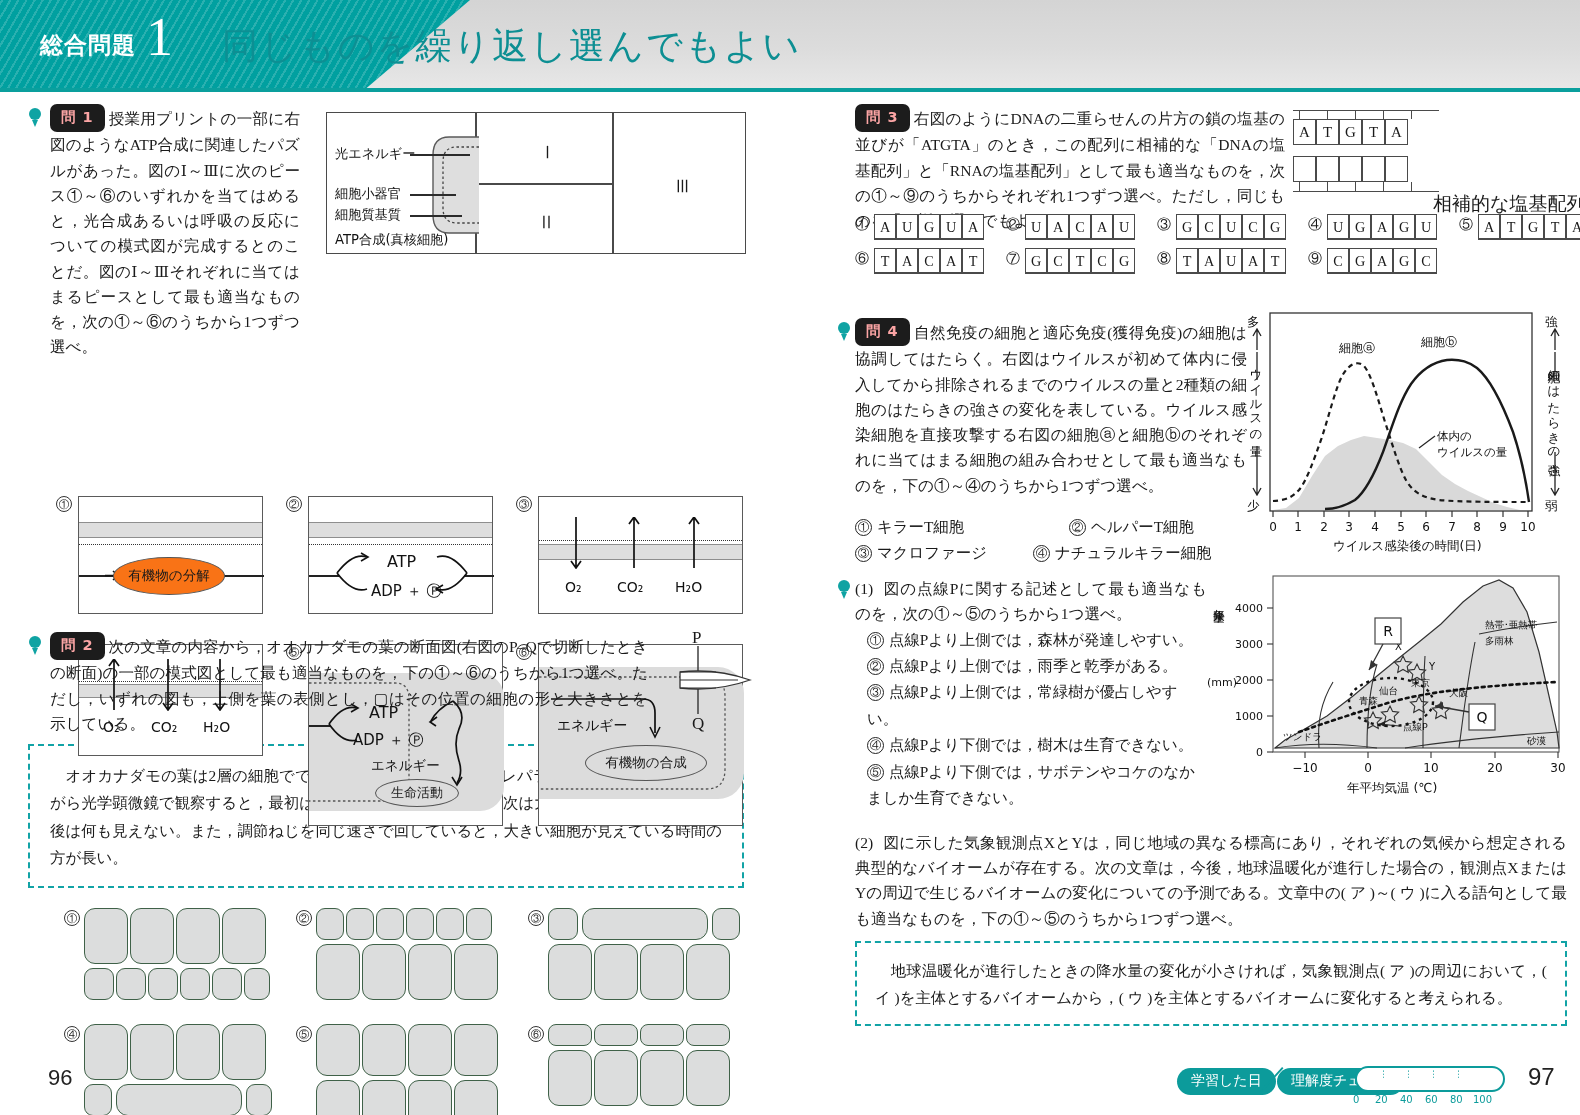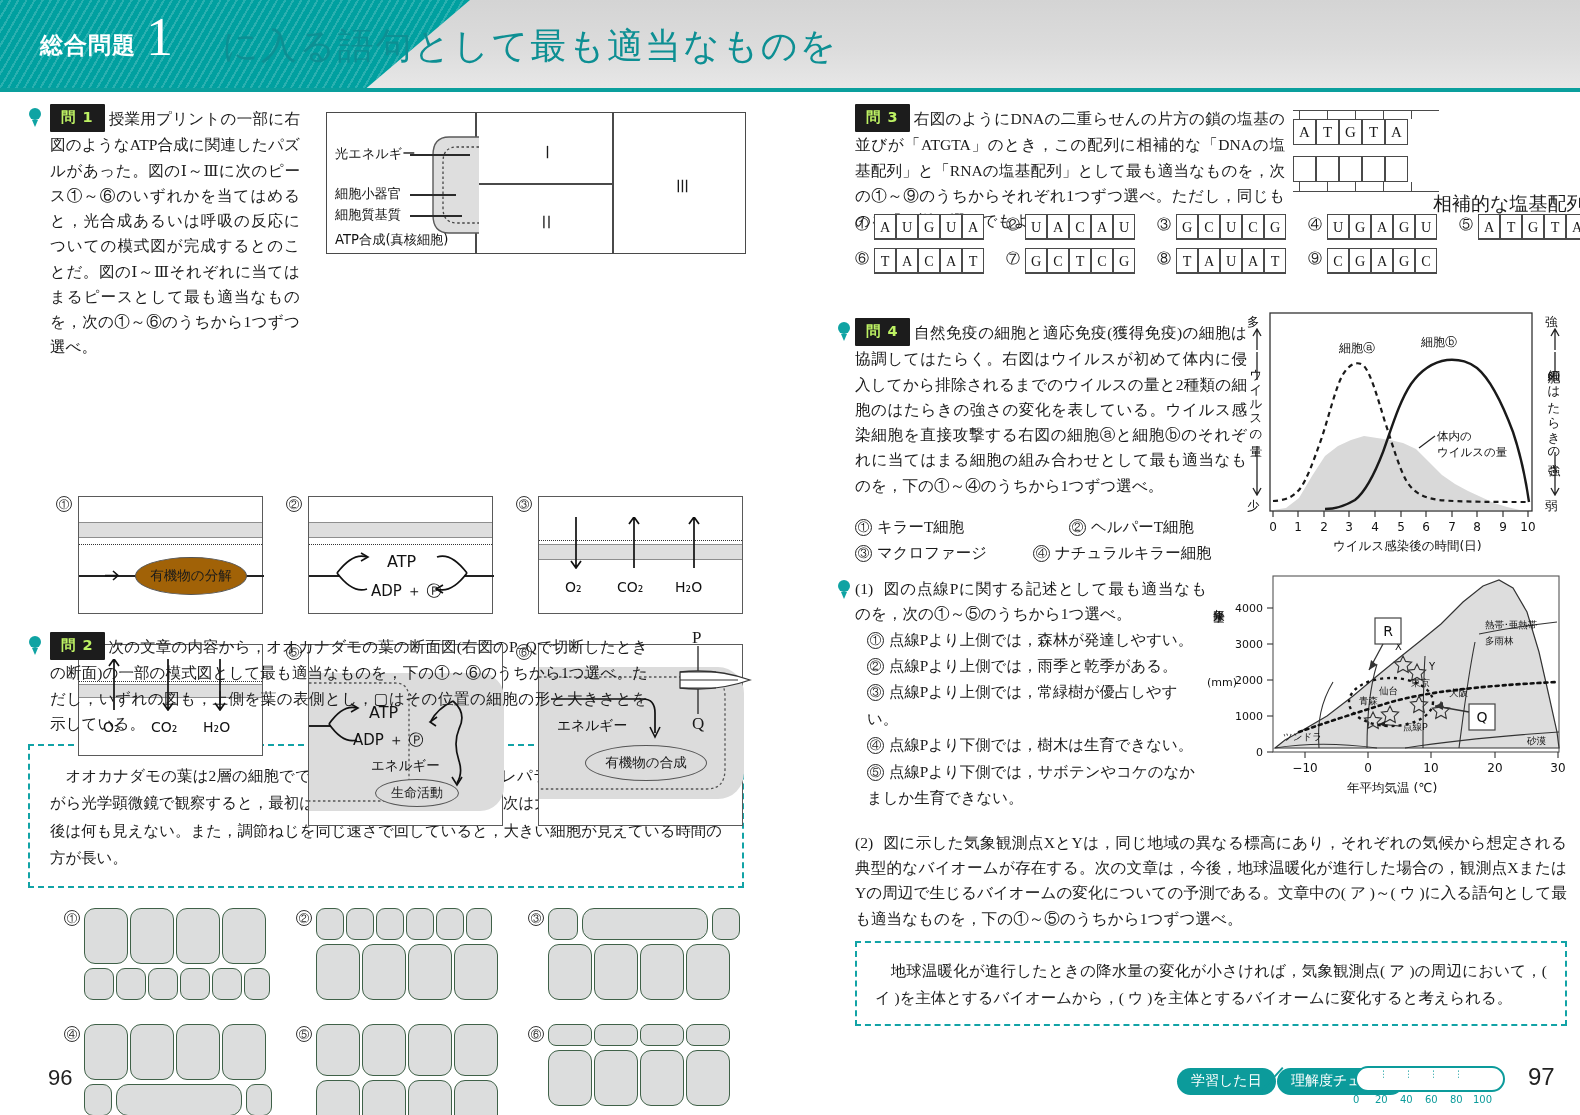--- a/index.html
+++ b/index.html
@@ -47,24 +47,24 @@
   
   .colL { position:absolute; left:28px; top:104px; width:740px; }
   .colR { position:absolute; left:855px; top:104px; width:715px; }
 
   
   .qrow { position:relative; }
   .bulb {
     position:absolute; left:0px; top:4px; width:14px; height:19px;
   }
   .qtag {
-    display:inline-block; background:#1c1c1c; color:#bef264;
+    display:inline-block; background:#1c1c1c; color:#fca5a5;
     font-family:"DejaVu Sans","Liberation Sans",sans-serif;
     font-weight:bold; font-size:14.5px;
-    padding:2px 11px 3px 11px; border-radius:1px;
+    padding:2px 11px 3px 11px; border-radius:7px;
     vertical-align:2px; letter-spacing:1px;
   }
   .qbody {
     font-size:15.6px; line-height:1.62; text-align:justify;
     font-family:"Liberation Serif","DejaVu Serif",serif;
   }
   .choice-list { font-size:15.4px; line-height:1.72; }
   .cnum {
     display:inline-block; width:17px; height:17px; line-height:15px;
     border:1.2px solid #222; border-radius:50%; text-align:center;
@@ -159,21 +159,21 @@
 </head>
 <body>
 
 <div class="page">
 
   <div class="header">
     <div class="hdr-grey"></div>
     <div class="hdr-teal"></div>
     <div class="hdr-label">総合問題</div>
     <div class="hdr-num">1</div>
-    <div class="hdr-title">に入る語句として最も適当なものを</div>
+    <div class="hdr-title">同じものを繰り返し選んでもよい</div>
     <div class="hdr-rule"></div>
   </div>
 
   <div class="colL">
 
     <div class="qrow" style="height:186px;">
       <svg class="bulb" viewBox="0 0 14 19">
         <circle cx="7" cy="6" r="6" fill="#0fa3a3"></circle>
           <path d="M4 12 L7 19 L10 12 Z" fill="#0fa3a3"></path>
       </svg>
@@ -209,21 +209,21 @@
         <div class="optnum">①</div>
         <div class="optbox" style="width:185px; height:118px;">
           <div class="band" style="top:26px; height:14px;"></div>
           <div class="band-top" style="top:25px;"></div>
           <div class="band-bot" style="top:40px;"></div>
           <div class="dashline" style="top:47px;"></div>
           <div style="position:absolute; left:0; top:78px; width:185px; height:1.5px; background:#222;"></div>
           <svg style="position:absolute; left:26px; top:72px;" width="14" height="13">
               <path d="M0 6.5 L13 6.5 M8 2 L13 6.5 L8 11" stroke="#111" stroke-width="1.6" fill="none"></path>
             </svg>
-          <div class="ellipse" style="left:56px; top:60px; width:112px; height:38px; background:#a16207;">有機物の分解</div>
+          <div class="ellipse" style="left:34px; top:60px; width:112px; height:38px; background:#f97316;">有機物の分解</div>
         </div>
       </div>
 
       <div class="optcell" style="left:258px; top:0;">
         <div class="optnum">②</div>
         <div class="optbox" style="width:185px; height:118px;">
           <div class="band" style="top:26px; height:14px;"></div>
           <div class="band-top" style="top:25px;"></div>
           <div class="band-bot" style="top:40px;"></div>
           <div class="dashline" style="top:47px;"></div>

